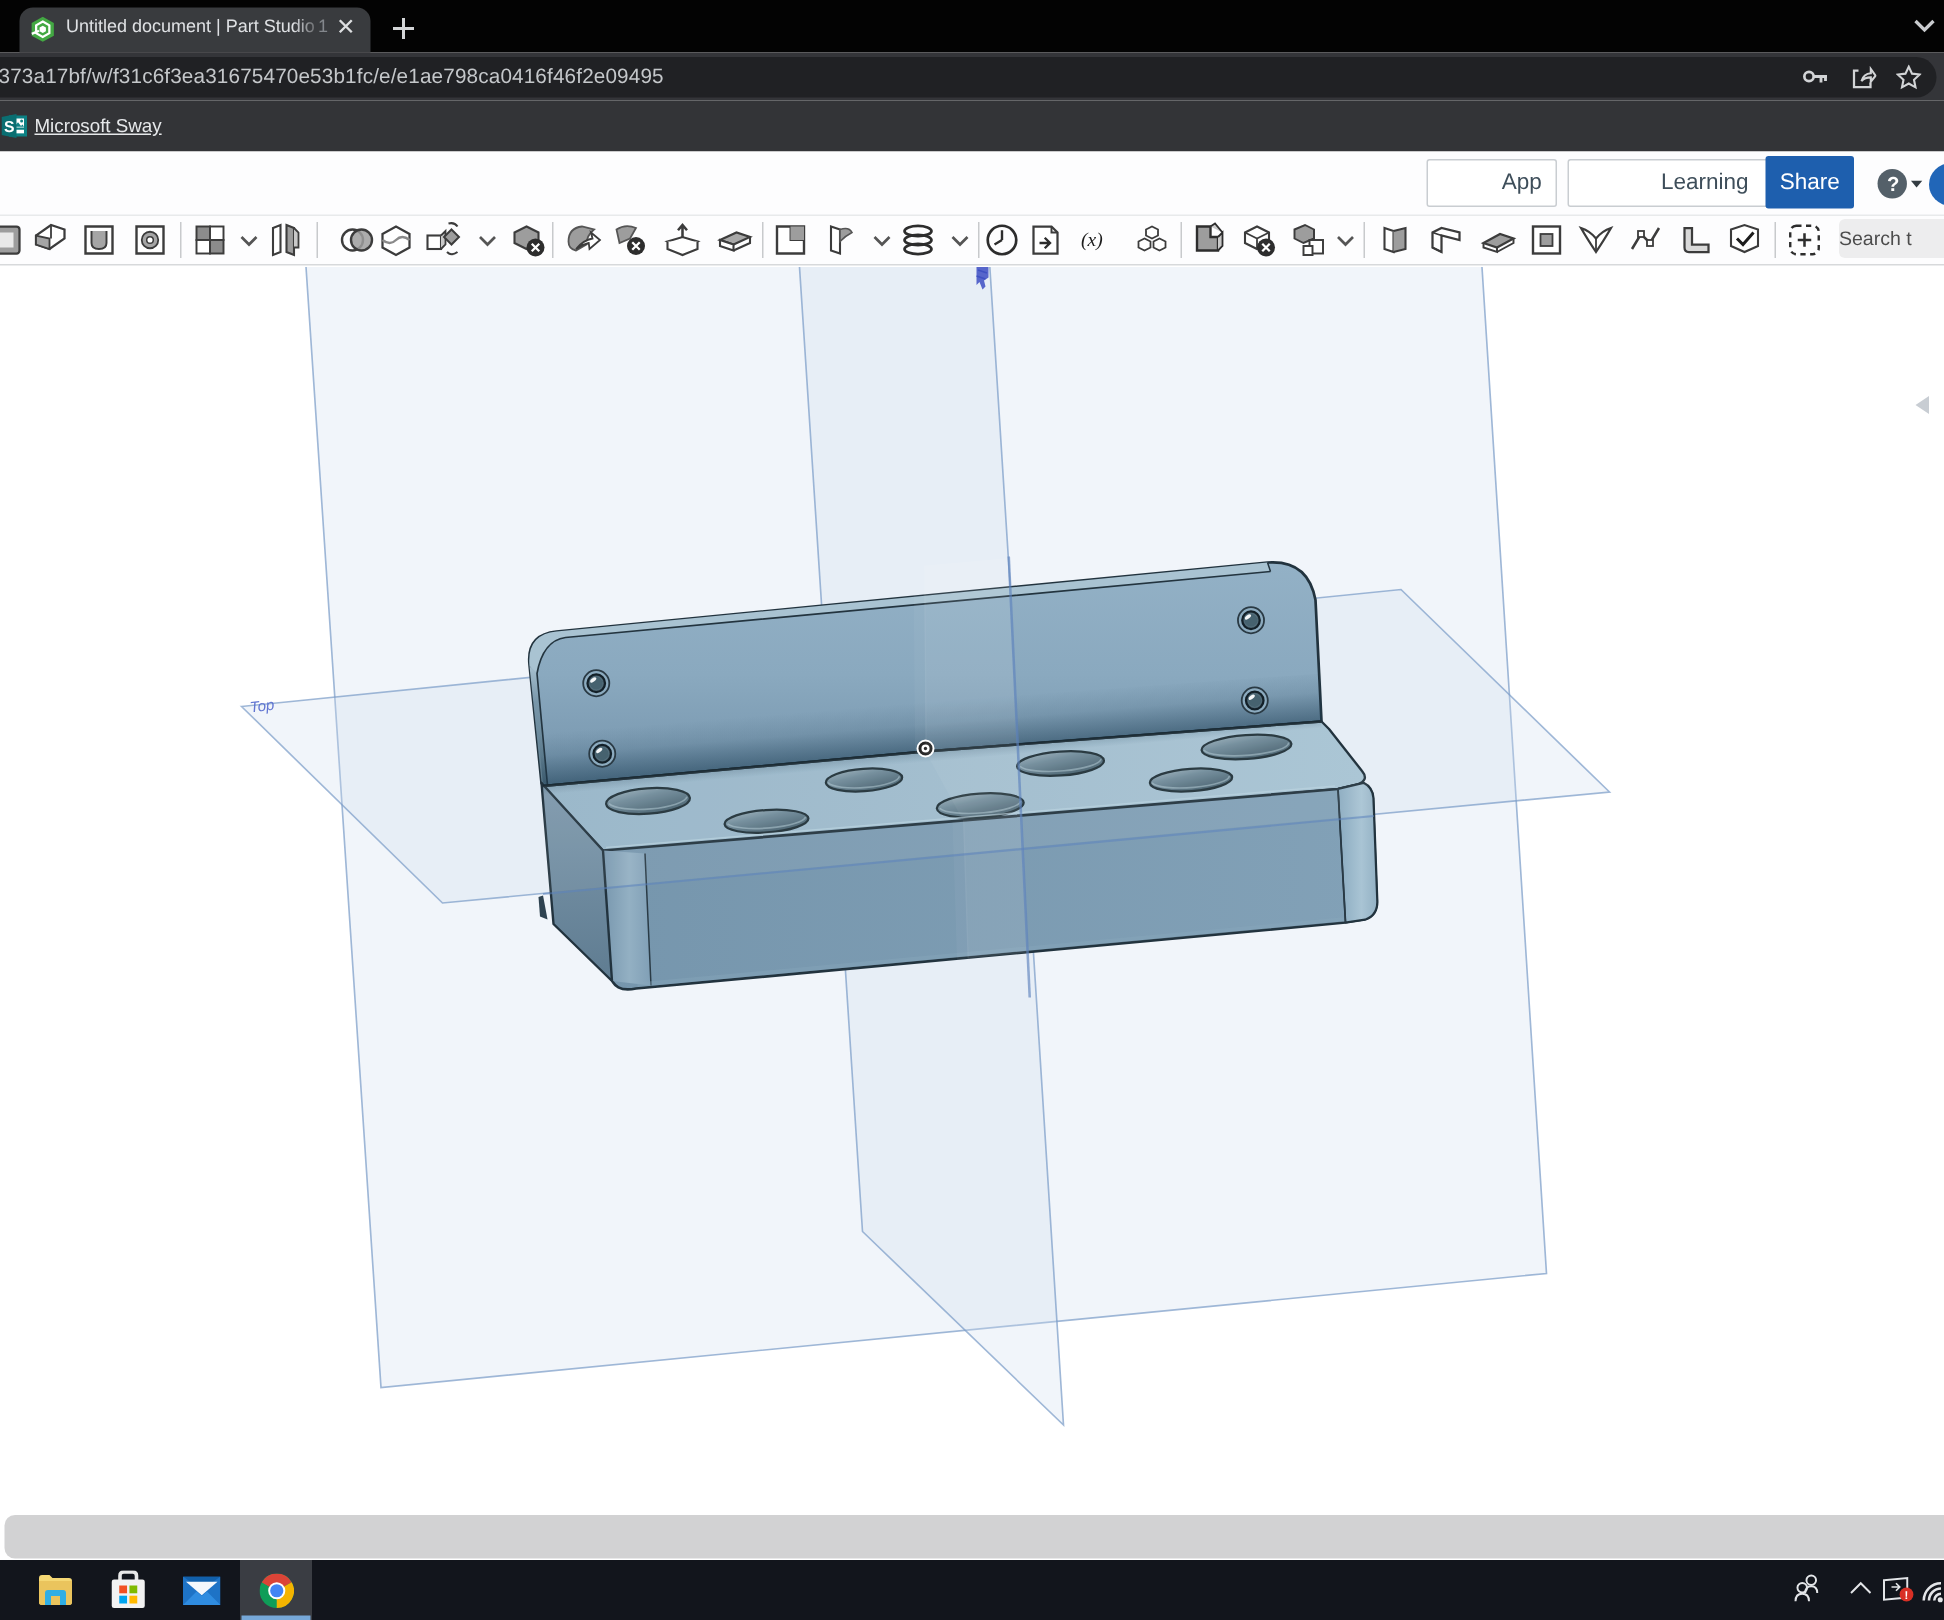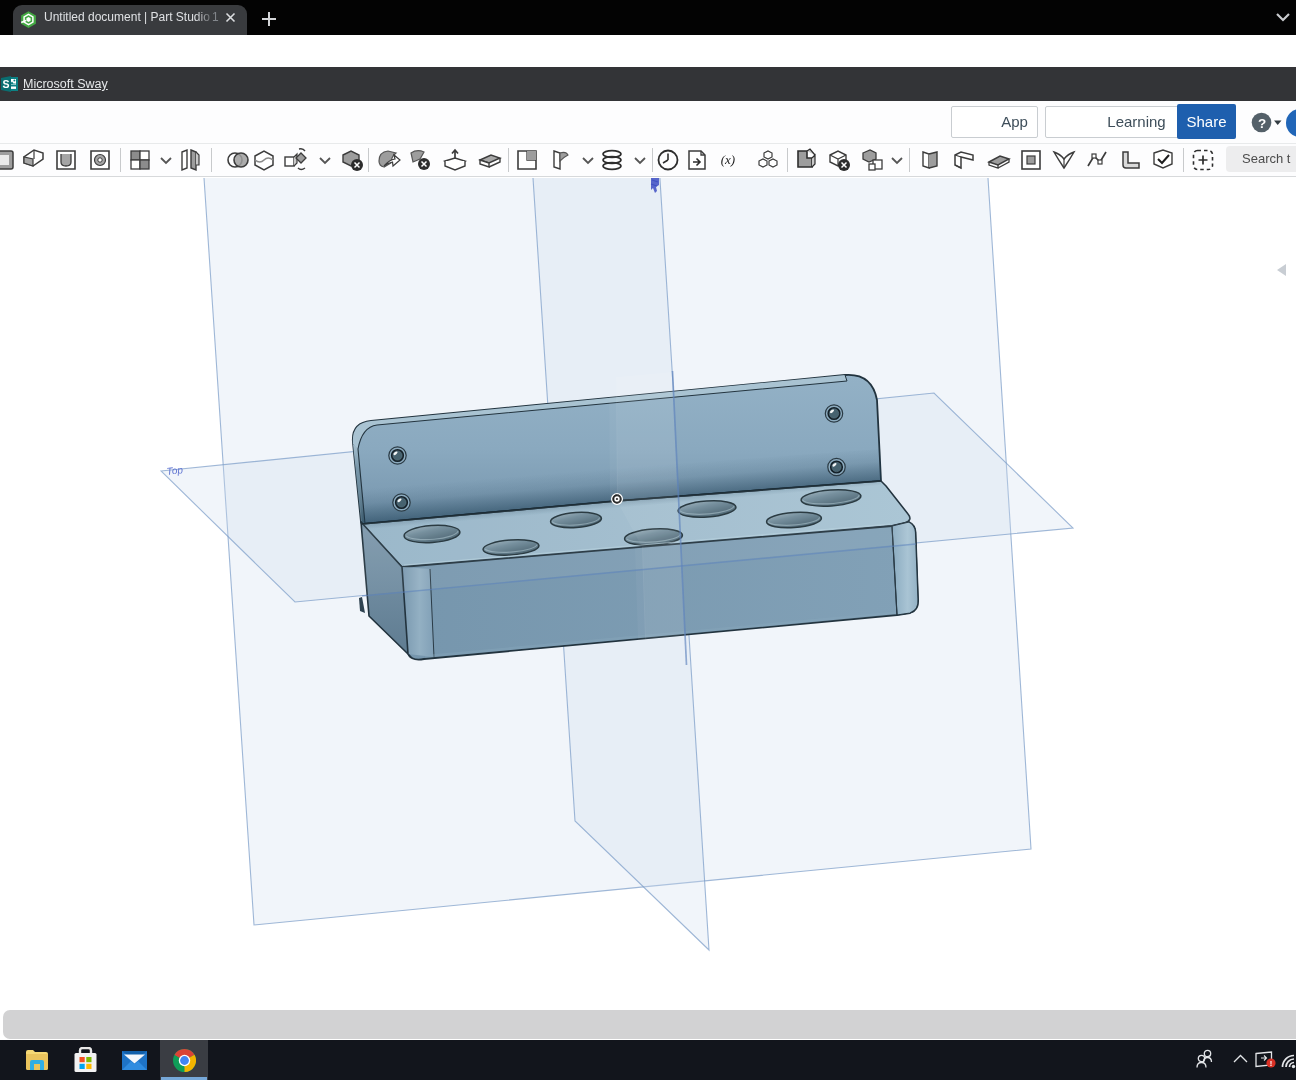--- a/index.html
+++ b/index.html
@@ -37,21 +37,21 @@
   background:#1e5fae; border-radius:2px; color:#fff; font-size:15px;
   text-align:center; line-height:35px; }
 
 
 #osbar { left:0; top:144px; width:1296px; height:33px; background:#fdfdfe;
   border-bottom:1px solid #d7d9db; }
 .tsep { position:absolute; top:4px; width:1px; height:24px; background:#c8cacc; }
 .ticon { position:absolute; top:3px; width:26px; height:26px; }
 #searchbox { position:absolute; left:1226px; top:2px; width:70px; height:26px;
   background:#ededee; border-radius:4px 0 0 4px; color:#4c4c4c; font-size:13px;
-  line-height:26px; padding-left:16px; white-space:nowrap; overflow:hidden; }
+  line-height:26px; white-space:nowrap; overflow:hidden; }
 
 
 #viewport { left:0; top:178px; width:1296px; height:826px; background:#ffffff; }
 
 
 #graybar { left:3px; top:1010px; width:1293px; height:29px; background:#d2d2d3; border-radius:7px 0 0 7px; }
 #graybarw { left:0px; top:1004px; width:0px; height:0px; }
 #taskbar { left:0; top:1040px; width:1296px; height:40px; background:#12151c; }
 #chractive { left:160px; top:1040px; width:48px; height:40px; background:#3a3d43; }
 #chrunder { left:161px; top:1077px; width:46px; height:3px; background:#76a8d8; }
@@ -73,20 +73,35 @@
   <svg class="abs" style="left:222px;top:9px" width="17" height="17" viewBox="0 0 17 17">
     <path d="M4.5 4.5 L12.5 12.5 M12.5 4.5 L4.5 12.5" stroke="#dcdee0" stroke-width="1.6"></path>
   </svg>
   <svg id="newtab" class="abs" viewBox="0 0 28 28">
     <path d="M14 7 L14 21 M7 14 L21 14" stroke="#d3d5d7" stroke-width="2"></path>
   </svg>
   <svg id="topchev" class="abs" viewBox="0 0 26 26">
     <path d="M7 10 L13 16 L19 10" fill="none" stroke="#c9cbce" stroke-width="2.2"></path>
   </svg>
 
+  <div id="addr" class="abs">
+    <div id="omni" class="abs"></div>
+    <div id="urltxt" class="abs">373a17bf/w/f31c6f3ea31675470e53b1fc/e/e1ae798ca0416f46f2e09495</div>
+    <svg class="abs" style="left:1202px;top:9px" width="17" height="15" viewBox="0 0 17 15">
+      <circle cx="4" cy="7" r="3.1" fill="none" stroke="#d2d4d6" stroke-width="1.8"></circle>
+      <path d="M7 7 L16 7 M12 7 L12 11 M15 7 L15 10" stroke="#d2d4d6" stroke-width="1.9"></path>
+    </svg>
+    <svg class="abs" style="left:1234px;top:8px" width="17" height="17" viewBox="0 0 17 17">
+      <path d="M5 4 L2 4 L2 15 L13 15 L13 12" fill="none" stroke="#d2d4d6" stroke-width="1.5"></path>
+      <path d="M7 11 C8 7.5 10 6 13.2 5.8 L13.2 3 L16.4 7.5 L13.2 11.5 L13.2 8.6 C10.5 8.6 8.5 9.4 7 11 Z" fill="none" stroke="#d2d4d6" stroke-width="1.4"></path>
+    </svg>
+    <svg class="abs" style="left:1264px;top:8px" width="17" height="17" viewBox="0 0 17 17">
+      <path d="M8.5 1.5 L10.7 6.1 L15.8 6.7 L12 10.2 L13 15.2 L8.5 12.7 L4 15.2 L5 10.2 L1.2 6.7 L6.3 6.1 Z" fill="none" stroke="#d2d4d6" stroke-width="1.4"></path>
+    </svg>
+  </div>
 
   <div id="bmbar" class="abs">
     <svg class="abs" style="left:1px;top:9px" width="17" height="16" viewBox="0 0 17 16">
       <rect x="5" y="1" width="12" height="14" fill="#0c8184"></rect>
       <rect x="7.5" y="3" width="7.5" height="6" fill="#fff"></rect>
       <path d="M8.5 8.5 L11 5.5 L13 8 L14 7 L15 8.5 Z" fill="#0c8184"></path>
       <circle cx="13.4" cy="4.6" r="1" fill="#0c8184"></circle>
       <rect x="7.5" y="10.5" width="7.5" height="2.4" fill="#fff"></rect>
       <polygon points="0,2 10,0 10,16 0,14" fill="#0a6e71"></polygon>
       <text x="1.6" y="12" font-size="10.5" fill="#fff" font-family="Liberation Sans" font-weight="bold">S</text>

